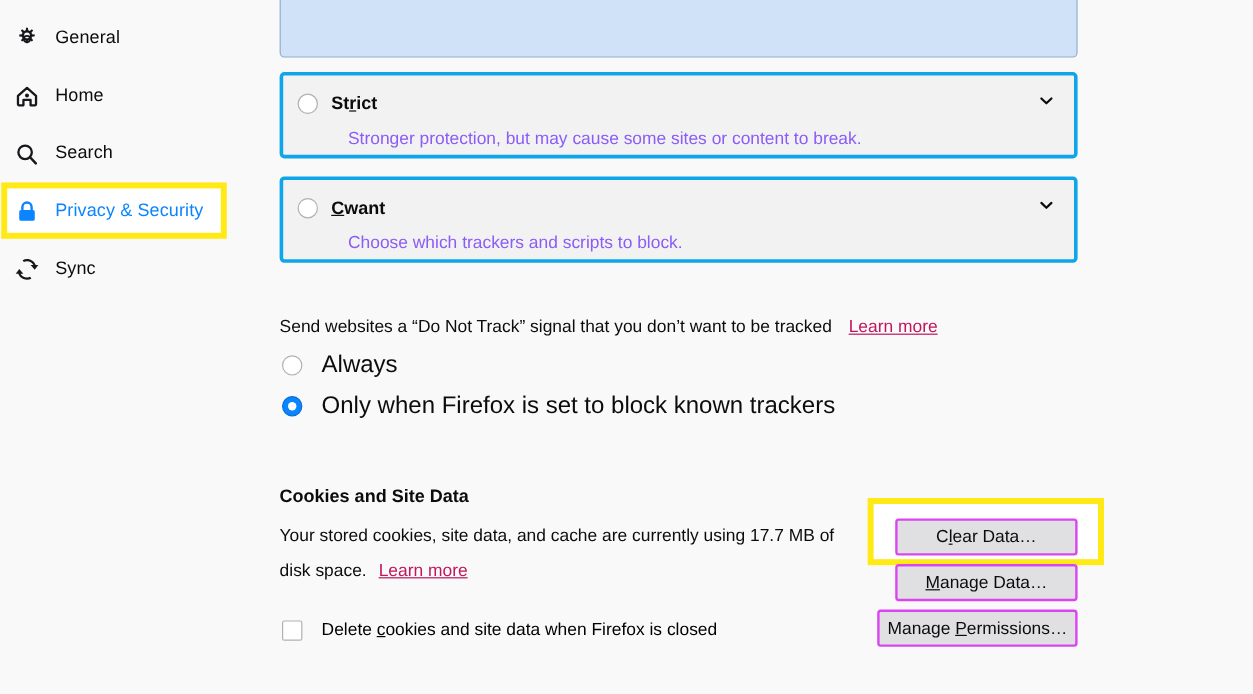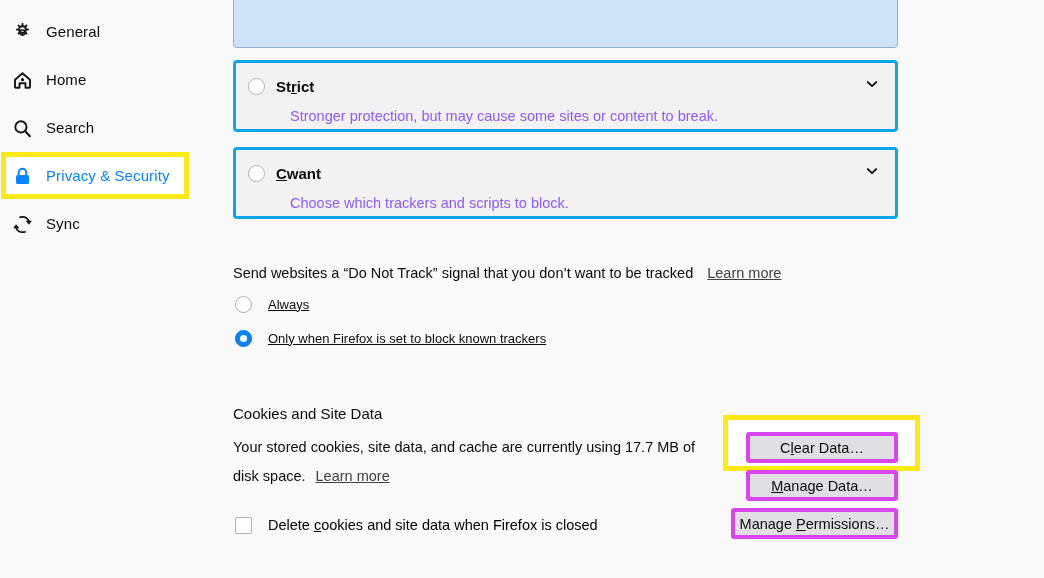--- a/index.html
+++ b/index.html
@@ -147,21 +147,21 @@
   
   #dnt-line {
     position: absolute;
     left: 1px; top: 264px;
     font-size: 14.5px;
     line-height: 19px;
     color: #0c0c0d;
     white-space: nowrap;
   }
   .learn-more {
-    color: #404040;
+    color: #be185d;
     margin-left: 14px;
   }
   #dnt-always-row {
     position: absolute;
     left: 3px; top: 294px;
     height: 20px;
     display: flex;
     align-items: center;
   }
   #dnt-onlywhen-row {
@@ -187,33 +187,32 @@
   .inline-radio.checked::after {
     content: "";
     position: absolute;
     left: 4px; top: 4px;
     width: 7px; height: 7px;
     border-radius: 50%;
     background: #ffffff;
   }
   .radio-label {
     margin-left: 16px;
-    font-size: 13px;
+    font-size: 20px;
     line-height: 19px;
     color: #0c0c0d;
     white-space: nowrap;
-    text-decoration: underline;
   }
 
   
   #cookies-heading {
     position: absolute;
     left: 1px; top: 404px;
     font-size: 15px;
-    font-weight: normal;
+    font-weight: bold;
     line-height: 20px;
     color: #0c0c0d;
   }
   #cookies-usage {
     position: absolute;
     left: 1px; top: 433px;
     width: 490px;
     font-size: 14.5px;
     line-height: 29px;
     color: #0c0c0d;
@@ -241,21 +240,21 @@
     font-size: 14.5px;
     line-height: 19px;
     color: #000000;
     white-space: nowrap;
   }
 
   
   .pref-button {
     position: absolute;
     background: #e0e0e2;
-    border: 4px solid #d946ef;
+    border: 2px solid #d946ef;
     border-radius: 3px;
     font-family: "Liberation Sans", sans-serif;
     font-size: 14.5px;
     line-height: 18px;
     color: #0c0c0d;
     text-align: center;
     box-sizing: border-box;
     padding: 0;
     cursor: default;
     z-index: 2;

